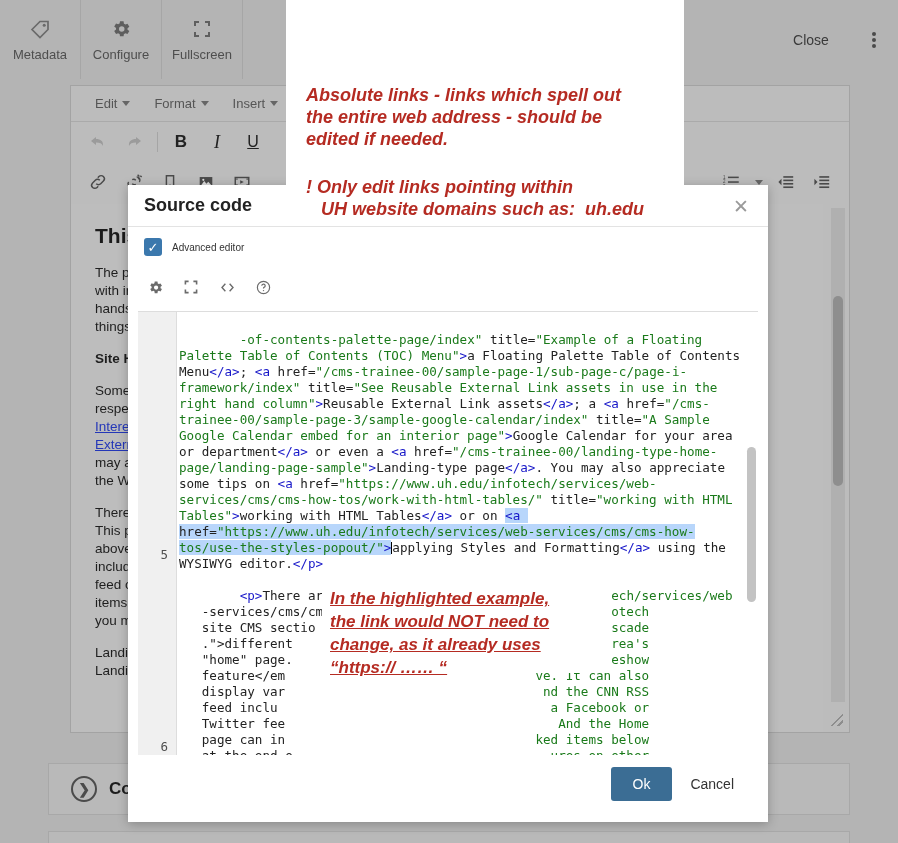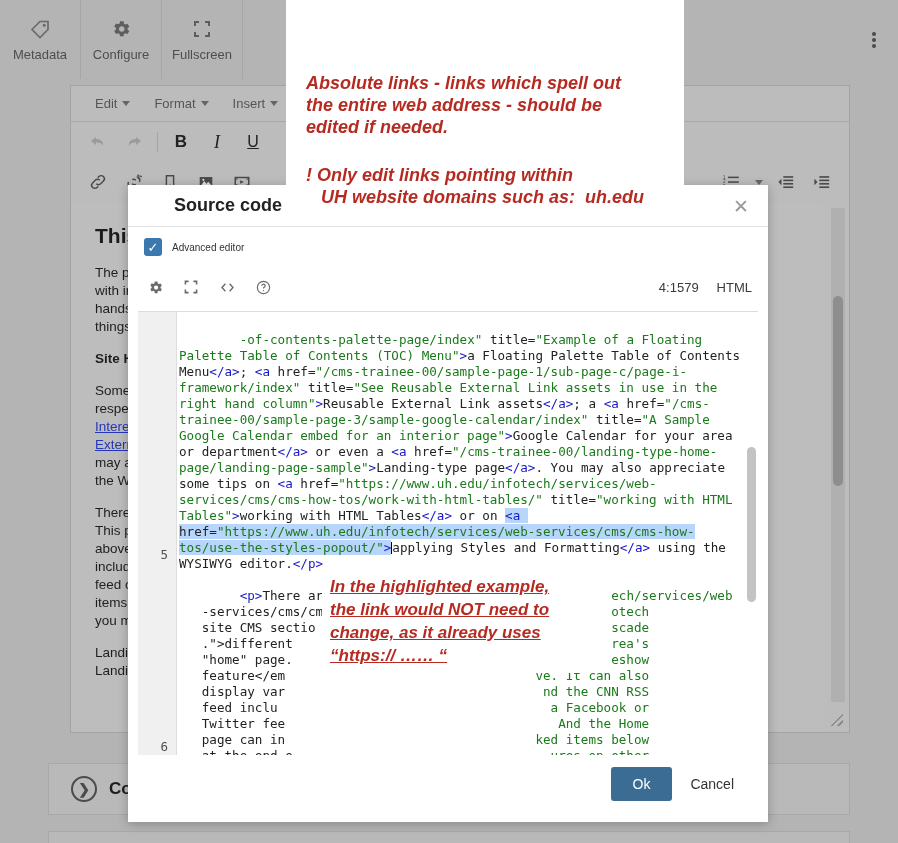--- a/index.html
+++ b/index.html
@@ -121,36 +121,37 @@
   .anno-top {
     position: absolute; left: 286px; top: 0; width: 398px; height: 186px;
     background: #ffffff;
   }
   .anno-text {
     color: #b52b22;
     font-family: "Liberation Sans", sans-serif;
     font-style: italic; font-weight: bold;
     font-size: 18px; line-height: 22px;
     white-space: pre-wrap;
+    margin-top: 12px;
   }
   .anno-top .l1 { position: absolute; left: 20px; top: 72px; width: 372px; }
   .anno-top .l2 { position: absolute; left: 20px; top: 164px; width: 372px; font-style: italic; }
 
   
   .dialog {
     position: absolute; left: 128px; top: 185px; width: 640px; height: 637px;
     background: #ffffff;
     box-shadow: 0 2px 10px rgba(0,0,0,0.25);
   }
   .dlg-head {
     height: 42px; position: relative;
     border-bottom: 1px solid #e3e3e3;
     display: flex; align-items: center; padding: 0 16px;
   }
-  .dlg-title { font-size: 18px; font-weight: bold; color: #222; margin-left: 30px; }
+  .dlg-title { font-size: 18px; font-weight: bold; color: #222; }
   .dlg-x {
     position: absolute; right: 16px; top: 10px;
     width: 22px; height: 22px; color: #9a9a9a; font-size: 19px;
     display: flex; align-items: center; justify-content: center;
   }
 
   .adv-row { height: 40px; display: flex; align-items: center; padding: 0 16px; gap: 10px; }
   .cbx {
     width: 18px; height: 18px; border-radius: 3px; background: #3b78ad;
     display: flex; align-items: center; justify-content: center;
@@ -259,20 +260,21 @@
         <span class="tic">
           <svg width="22" height="22" viewBox="0 0 22 22" stroke="#5e5e5e" stroke-width="2" fill="none">
             <path d="M4 8V4h4M18 8V4h-4M4 14v4h4M18 14v4h-4"></path>
           </svg>
         </span>
         <span class="tlabel">Fullscreen</span>
       </div>
 
       <div class="topbar-spacer"></div>
 
+      <div class="btn-close">Close</div>
 
 
       <div class="btn-kebab">
         <div>
           <div class="kdot"></div>
           <div class="kdot"></div>
           <div class="kdot"></div>
         </div>
       </div>
     </div>
@@ -468,24 +470,20 @@
         </svg>
       </span>
       <span class="ic">
         <svg width="17" height="17" viewBox="0 0 20 20" fill="none" stroke="#6b6b6b" stroke-width="1.4">
           <circle cx="10" cy="10" r="7.2"></circle>
           <path d="M8 8a2 2 0 1 1 2.6 1.9c-.5.2-.6.6-.6 1v.4" stroke-width="1.4"></path>
           <circle cx="10" cy="13.6" r="0.8" fill="#6b6b6b" stroke="none"></circle>
         </svg>
       </span>
 
-      <span class="cm-meta">
-        <span>4:1579</span>
-        <span>HTML</span>
-      </span>
     </div>
 
     <div class="cm-wrap">
       <div class="cm-gutter">
         <span class="gn" style="top:235px">5</span>
         <span class="gn" style="top:427px">6</span>
       </div>
 
       <div class="cm-code">
         <span id="code-line-4"><span class="str">-of-contents-palette-page/index"</span><span class="atr"> title=</span><span class="str">"Example of a Floating Palette Table of Contents (TOC) Menu"</span><span class="tag">&gt;</span><span class="atr">a Floating Palette Table of Contents Menu</span><span class="tag">&lt;/a&gt;</span><span class="atr">; </span><span class="tag">&lt;a</span><span class="atr"> href=</span><span class="str">"/cms-trainee-00/sample-page-1/sub-page-c/page-i-framework/index"</span><span class="atr"> title=</span><span class="str">"See Reusable External Link assets in use in the right hand column"</span><span class="tag">&gt;</span><span class="atr">Reusable External Link assets</span><span class="tag">&lt;/a&gt;</span><span class="atr">; a </span><span class="tag">&lt;a</span><span class="atr"> href=</span><span class="str">"/cms-trainee-00/sample-page-3/sample-google-calendar/index"</span><span class="atr"> title=</span><span class="str">"A Sample Google Calendar embed for an interior page"</span><span class="tag">&gt;</span><span class="atr">Google Calendar for your area or department</span><span class="tag">&lt;/a&gt;</span><span class="atr"> or even a </span><span class="tag">&lt;a</span><span class="atr"> href=</span><span class="str">"/cms-trainee-00/landing-type-home-page/landing-page-sample"</span><span class="tag">&gt;</span><span class="atr">Landing-type page</span><span class="tag">&lt;/a&gt;</span><span class="atr">. You may also appreciate some tips on </span><span class="tag">&lt;a</span><span class="atr"> href=</span><span class="str">"https://www.uh.edu/infotech/services/web-services/cms/cms-how-tos/work-with-html-tables/"</span><span class="atr"> title=</span><span class="str">"working with HTML Tables"</span><span class="tag">&gt;</span><span class="atr">working with HTML Tables</span><span class="tag">&lt;/a&gt;</span><span class="atr"> or on </span><span class="tag sel">&lt;a</span><span class="atr sel"> href=</span><span class="str sel">"https://www.uh.edu/infotech/services/web-services/cms/cms-how-tos/use-the-styles-popout/"</span><span class="tag sel">&gt;</span><span class="cm-caret"></span><span class="atr">applying Styles and Formatting</span><span class="tag">&lt;/a&gt;</span><span class="atr"> using the WYSIWYG editor.</span><span class="tag">&lt;/p&gt;</span></span><br>

